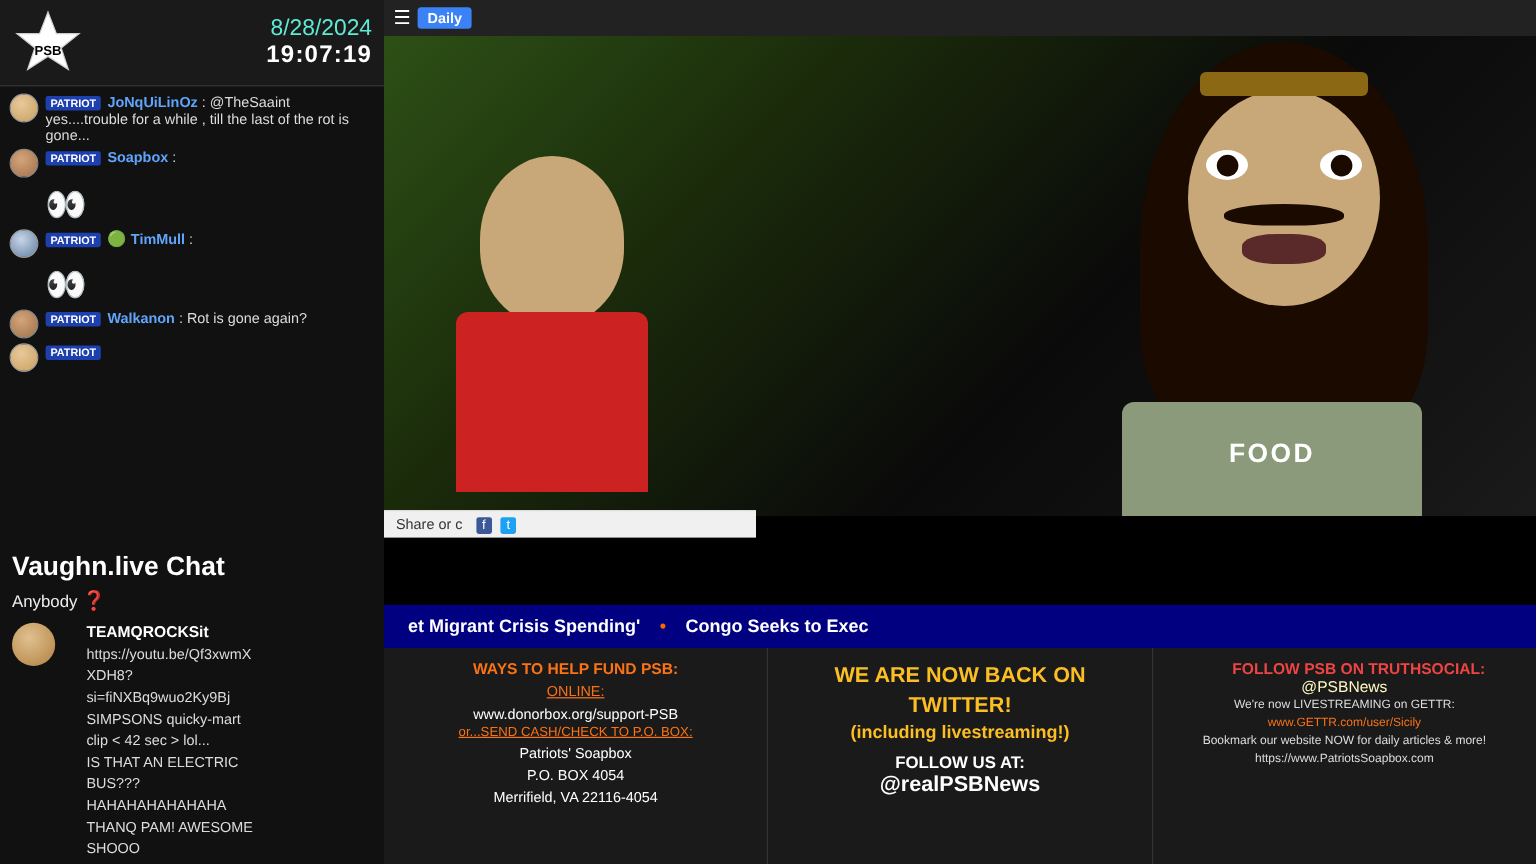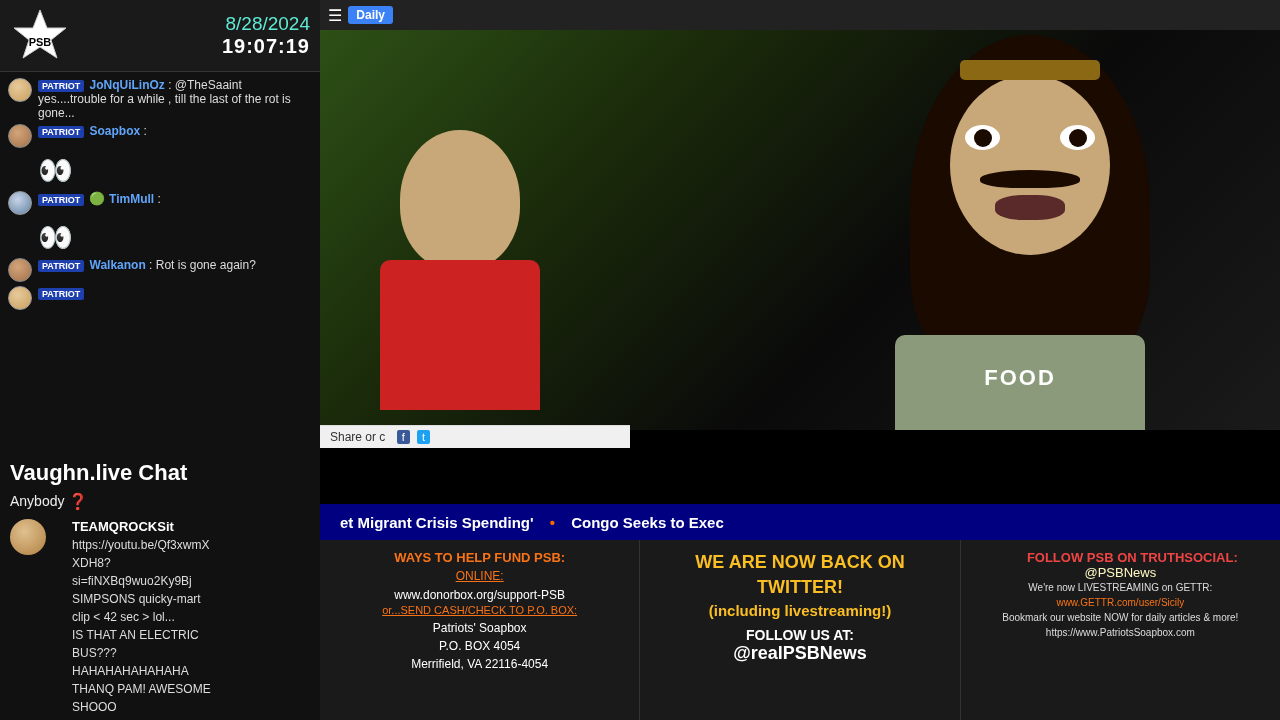--- a/index.html
+++ b/index.html
@@ -473,21 +473,21 @@
         on Saturday - days before the 'British Bill Gates' went missing after superyacht sank off the coast of Sicily despite huge search effort
       </div>
       <div id="news-byline">By Katherine Lawton</div>
       <div id="news-date">20:01 19 Aug 2024, updated 00:33 20 Aug</div>
     </div>
 
     <div id="person-area">
 
       <div style="position:absolute;width:100%;height:100%;background:linear-gradient(135deg,#2d5016 0%,#1a2a0a 30%,#0a0a0a 60%,#1a1a1a 100%);">
 
-        <div style="position:absolute;right:60px;top:10px;width:300px;height:390px;display:flex;align-items:center;">
+        <div style="position:absolute;right:60px;top:10px;width:300px;height:390px;display:flex;align-items:center;justify-content:center;">
 
           <div style="position:relative;width:220px;height:360px;">
             <div style="width:200px;height:240px;background:#c8a878;border-radius:50% 50% 45% 45%;margin:0 auto;position:relative;">
 
               <div style="position:absolute;top:-20px;left:-20px;right:-20px;bottom:-80px;background:#1a0a00;border-radius:50% 50% 30% 30%;z-index:0;"></div>
 
               <div style="position:absolute;top:20px;left:20px;right:20px;height:180px;background:#c8a878;border-radius:50%;z-index:1;"></div>
 
               <div style="position:absolute;top:5px;left:30px;right:30px;height:20px;background:#8B6914;border-radius:5px;z-index:2;"></div>
 

